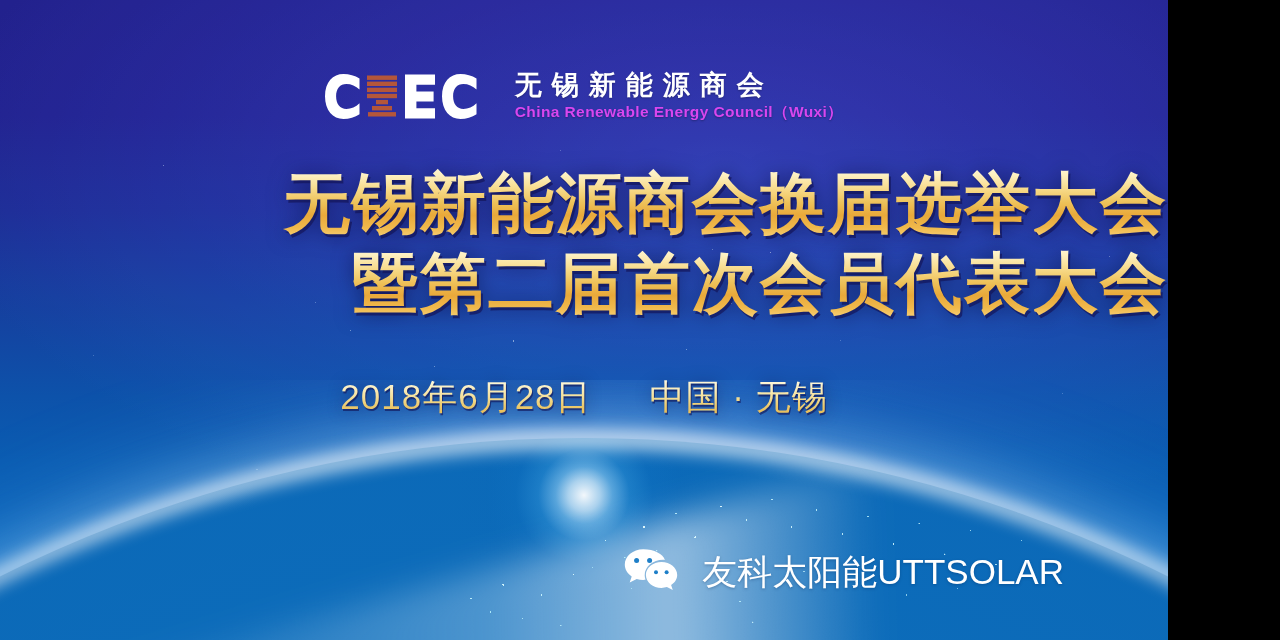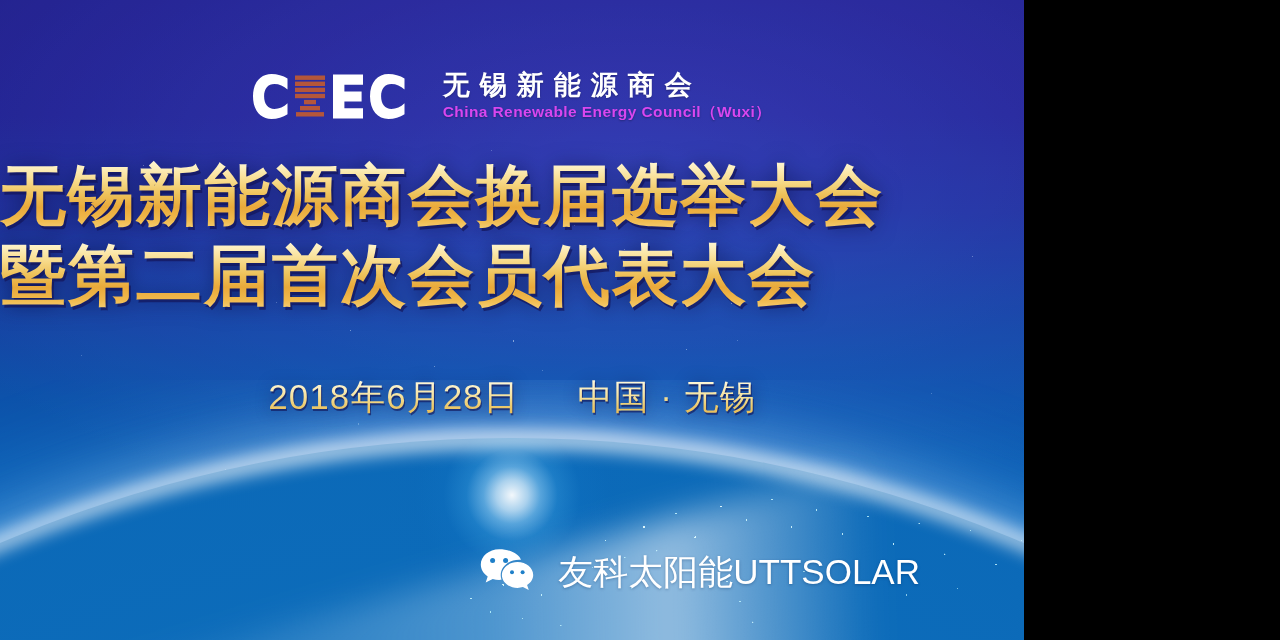--- a/index.html
+++ b/index.html
@@ -2,21 +2,21 @@
 <html><head>
 <meta charset="utf-8">
 <style>
   html, body {
     margin: 0;
     padding: 0;
     background: #000;
   }
   #stage {
     position: relative;
-    width: 1024px;
+    width: 1168px;
     height: 640px;
     overflow: hidden;
     font-family: "Liberation Sans", "DejaVu Sans", sans-serif;
     background: #20228e;
     user-select: none;
   }
 
   
   .sky {
     position: absolute;
@@ -291,22 +291,22 @@
     line-height: 1.2;
     margin-top: 3px;
     white-space: nowrap;
     text-shadow: 0 1px 2px rgba(0,0,0,.3);
   }
 
   
   .titles {
     position: absolute;
     left: 0; right: 0;
-    top: 156px;
-    text-align: left;
+    top: 164px;
+    text-align: right;
   }
   .title-line {
     font-size: 66px;
     font-weight: 700;
     letter-spacing: 2px;
     line-height: 1.21;
     white-space: nowrap;
     background: linear-gradient(to bottom,
       #fff9e2 0%,
       #fdf0c0 14%,

